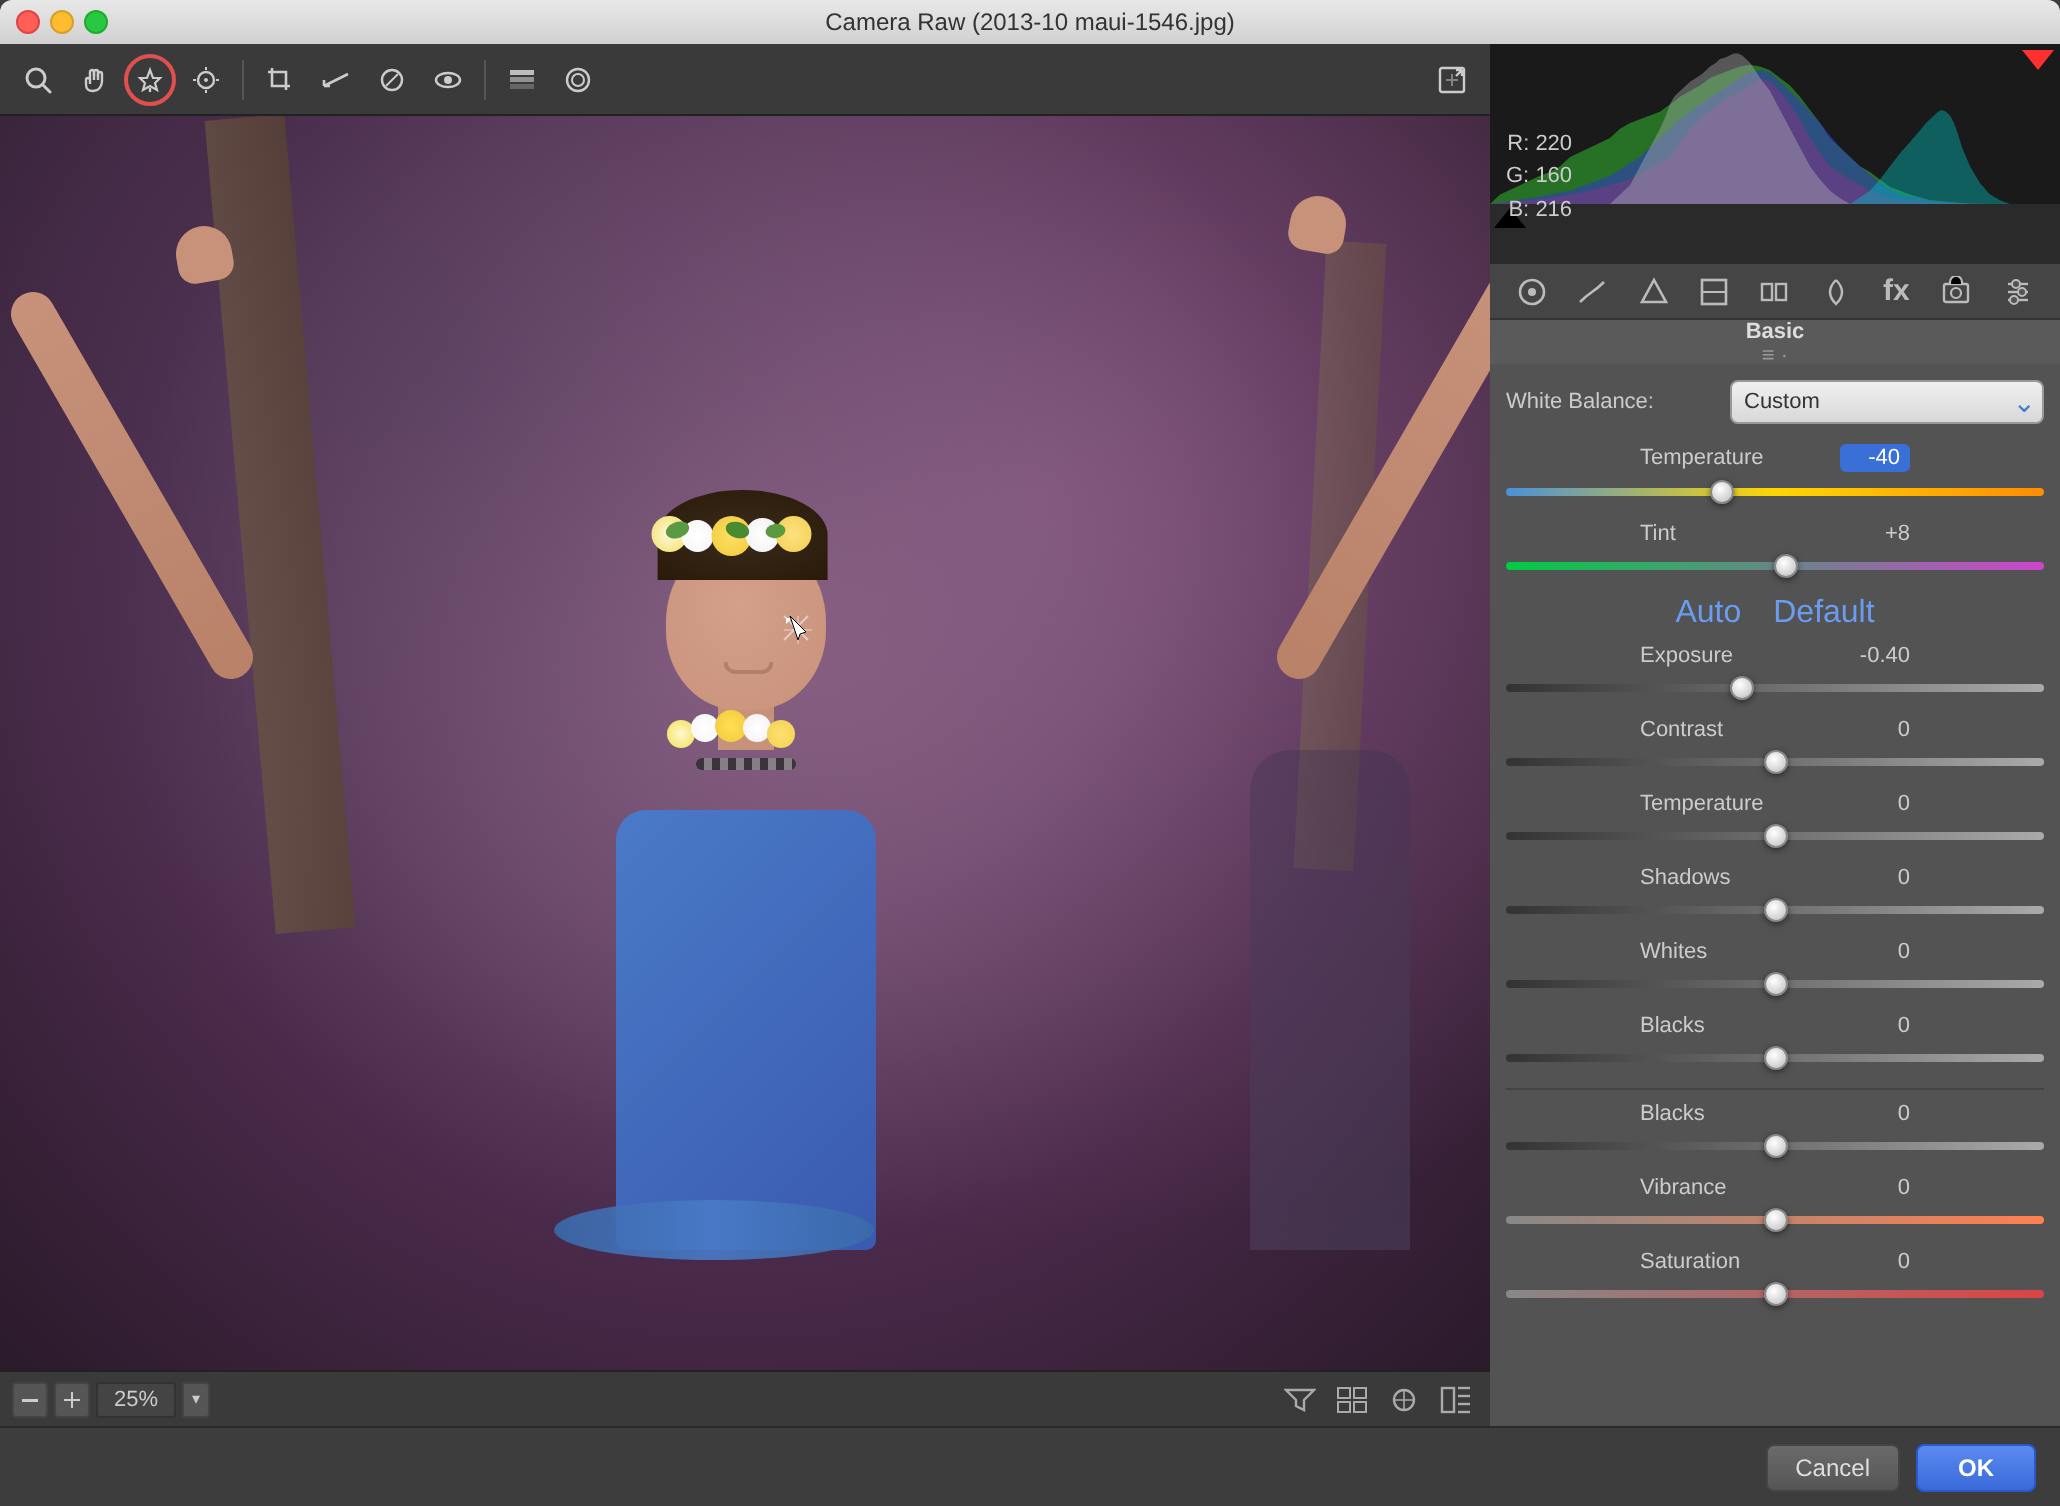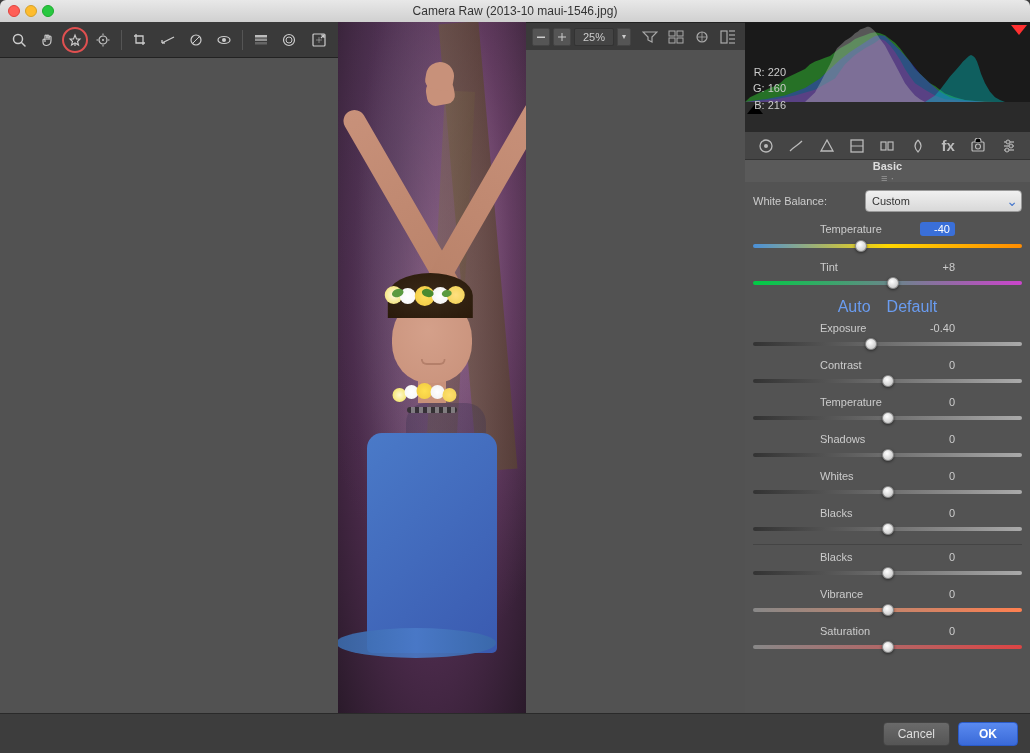--- a/index.html
+++ b/index.html
@@ -60,20 +60,21 @@
     .main-content {
       display: flex;
       flex: 1;
       overflow: hidden;
     }
 
     
     .image-panel {
       flex: 1;
       display: flex;
+      flex-direction: column;
       background: #525252;
     }
 
     
     .toolbar {
       height: 36px;
       background: #3a3a3a;
       display: flex;
       align-items: center;
       padding: 0 6px;

